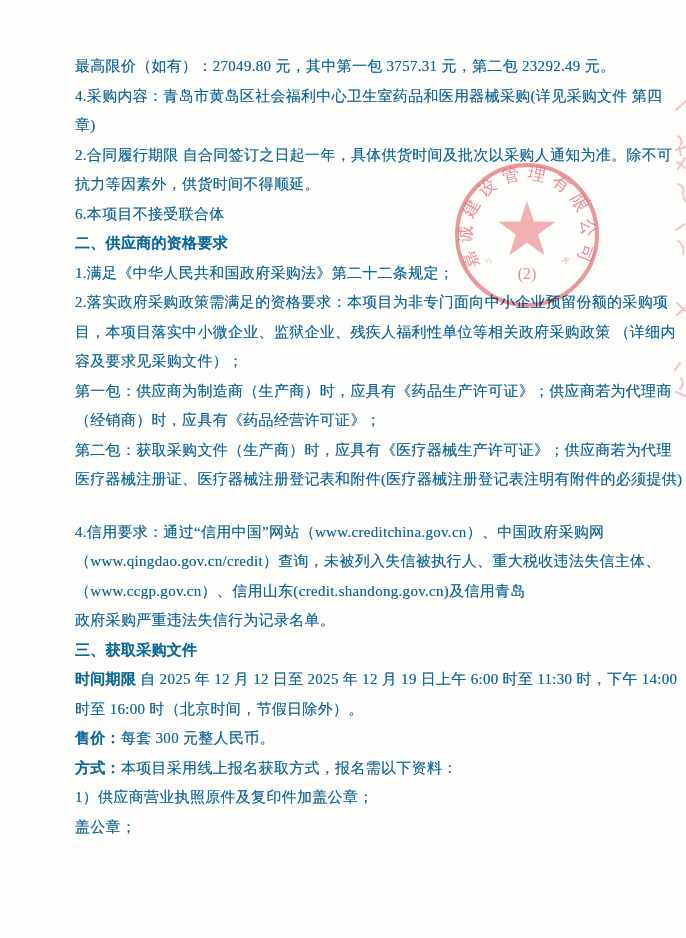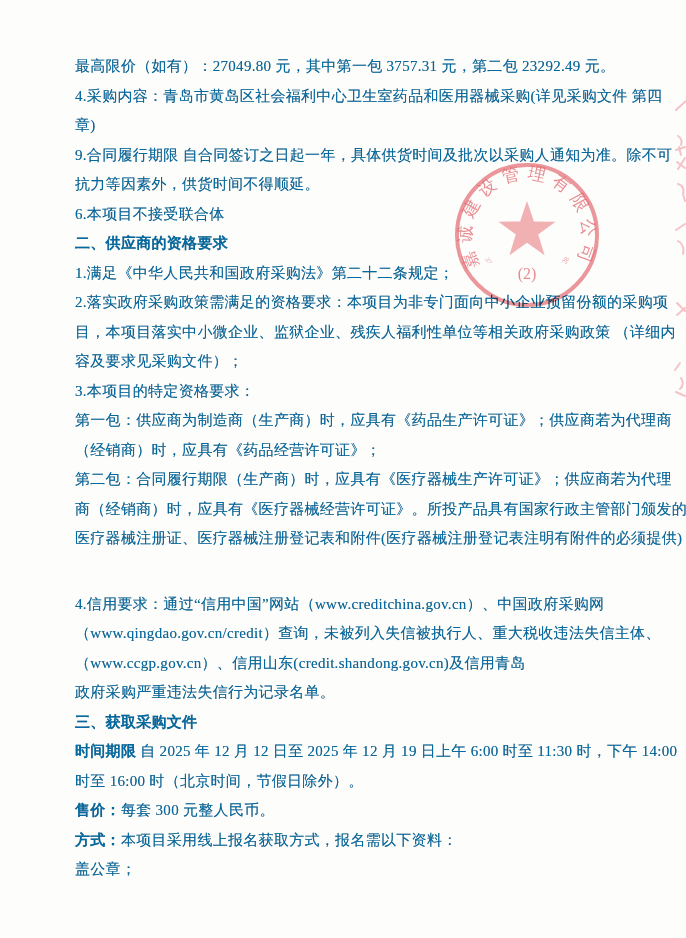--- a/index.html
+++ b/index.html
@@ -28,21 +28,21 @@
     margin: 0;
     padding: 0;
     height: 29.5px;
     line-height: 29.5px;
     font-size: 15px;
     letter-spacing: 0.3px;
     white-space: nowrap;
     text-shadow: 0 0 0.6px rgba(80, 84, 88, 0.55);
   }
   .doc-body p.line.gap {
-    margin-top: 36px;
+    margin-top: 23px;
   }
   .doc-body span.b {
     font-weight: 700;
   }
   
   .seal {
     position: absolute;
     left: 447px;
     top: 155px;
     width: 160px;
@@ -65,43 +65,42 @@
 </head>
 <body>
 
 <div class="page">
 
   <main class="doc-body">
 
   <p class="line"><span>最高限价（如有）：27049.80 元，其中第一包 3757.31 元，第二包 23292.49 元。</span></p>
       <p class="line"><span>4.采购内容：青岛市黄岛区社会福利中心卫生室药品和医用器械采购(详见采购文件 第四</span></p>
       <p class="line"><span>章)</span></p>
-      <p class="line"><span>9.合同履行期限 自合同签订之日起一年，具体供货时间及批次以采购人通知为准。除不可</span></p>
+      <p class="line"><span>2.合同履行期限 自合同签订之日起一年，具体供货时间及批次以采购人通知为准。除不可</span></p>
       <p class="line"><span>抗力等因素外，供货时间不得顺延。</span></p>
       <p class="line"><span>6.本项目不接受联合体</span></p>
       <p class="line"><span class="b">二、供应商的资格要求</span></p>
       <p class="line"><span>1.满足《中华人民共和国政府采购法》第二十二条规定；</span></p>
       <p class="line"><span>2.落实政府采购政策需满足的资格要求：本项目为非专门面向中小企业预留份额的采购项</span></p>
       <p class="line"><span>目，本项目落实中小微企业、监狱企业、残疾人福利性单位等相关政府采购政策 （详细内</span></p>
       <p class="line"><span>容及要求见采购文件）；</span></p>
-      <p class="line"><span>3.本项目的特定资格要求：</span></p>
       <p class="line"><span>第一包：供应商为制造商（生产商）时，应具有《药品生产许可证》；供应商若为代理商</span></p>
       <p class="line"><span>（经销商）时，应具有《药品经营许可证》；</span></p>
-      <p class="line"><span>第二包：合同履行期限（生产商）时，应具有《医疗器械生产许可证》；供应商若为代理</span></p>
-      <p class="line"><span>商（经销商）时，应具有《医疗器械经营许可证》。所投产品具有国家行政主管部门颁发的</span></p>
+      <p class="line"><span>第二包：获取采购文件（生产商）时，应具有《医疗器械生产许可证》；供应商若为代理</span></p>
       <p class="line"><span>医疗器械注册证、医疗器械注册登记表和附件(医疗器械注册登记表注明有附件的必须提供)</span></p>
       <p class="line gap"><span>4.信用要求：通过“信用中国”网站（www.creditchina.gov.cn）、中国政府采购网</span></p>
       <p class="line"><span>（www.qingdao.gov.cn/credit）查询，未被列入失信被执行人、重大税收违法失信主体、</span></p>
       <p class="line"><span>（www.ccgp.gov.cn）、信用山东(credit.shandong.gov.cn)及信用青岛</span></p>
       <p class="line"><span>政府采购严重违法失信行为记录名单。</span></p>
       <p class="line"><span class="b">三、获取采购文件</span></p>
       <p class="line"><span class="b">时间期限</span><span> 自 2025 年 12 月 12 日至 2025 年 12 月 19 日上午 6:00 时至 11:30 时，下午 14:00</span></p>
       <p class="line"><span>时至 16:00 时（北京时间，节假日除外）。</span></p>
       <p class="line"><span class="b">售价：</span><span>每套 300 元整人民币。</span></p>
       <p class="line"><span class="b">方式：</span><span>本项目采用线上报名获取方式，报名需以下资料：</span></p>
+      <p class="line"><span>1）供应商营业执照原件及复印件加盖公章；</span></p>
       <p class="line"><span>盖公章；</span></p>
     </main>
 
   <svg class="seal" viewBox="0 0 160 160" aria-hidden="true">
     <circle cx="80" cy="80" r="70" fill="none" stroke="#e05a62" stroke-width="4" opacity="0.72"></circle>
     <defs>
       <path id="sealTextArc" d="M 34.1 112.1 A 56 56 0 1 1 125.9 112.1" fill="none"></path>
       <path id="sealCodeArc" d="M 37 102 A 47 47 0 0 0 123 102" fill="none"></path>
     </defs>
     <text font-size="17.5" fill="#e05a62" opacity="0.78" font-family="Liberation Serif, DejaVu Serif, serif" letter-spacing="6.5">

